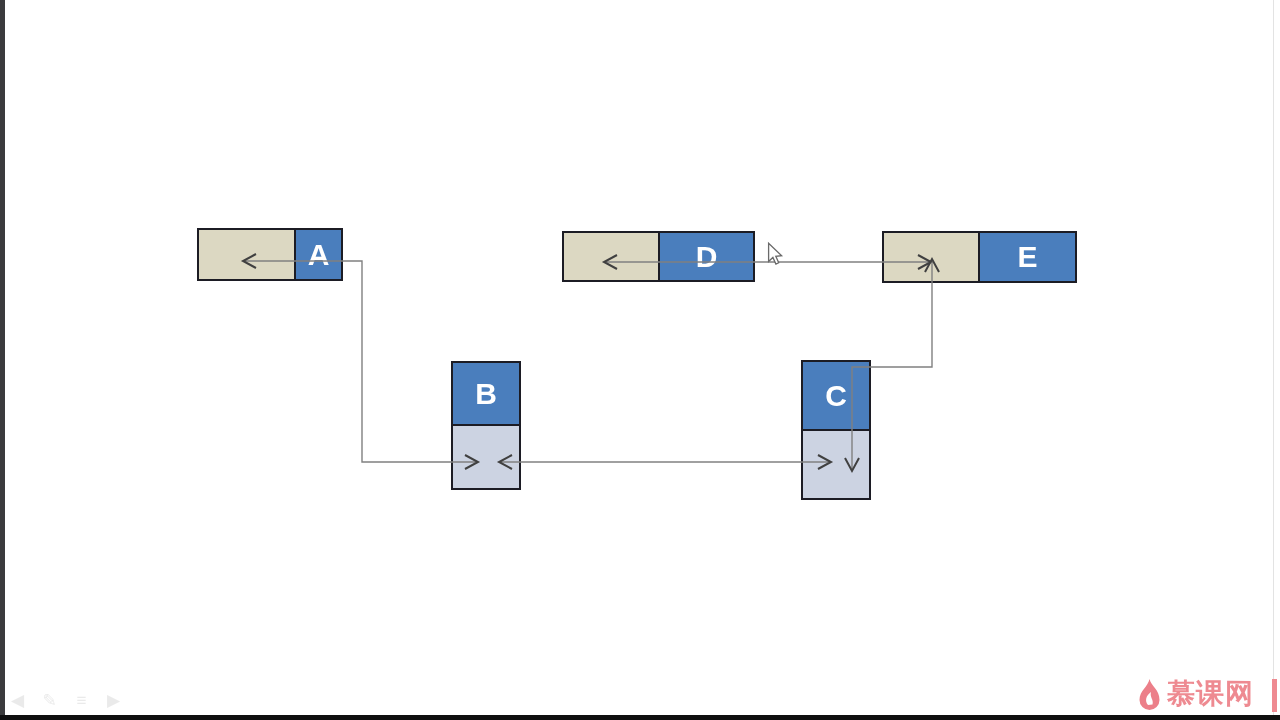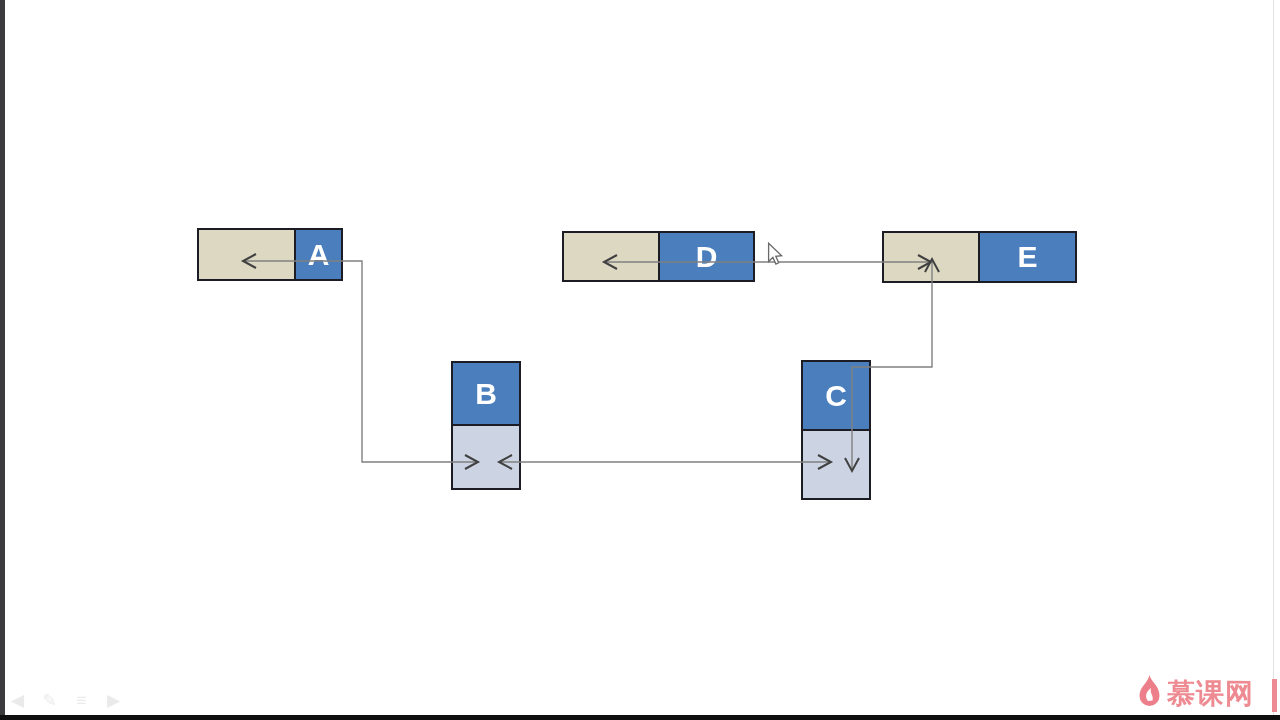--- a/index.html
+++ b/index.html
@@ -42,21 +42,21 @@
 
   
   #overlay{position:absolute;left:0;top:0;width:1280px;height:720px;pointer-events:none;}
 
   
   .toolbar{position:absolute;left:8px;top:691px;display:flex;gap:13px;color:#eaeaea;
            font-size:17px;line-height:20px;user-select:none;}
   .toolbar .tb-icon{width:19px;text-align:center;}
 
   
-  .watermark{position:absolute;left:1137px;top:675px;display:flex;align-items:flex-start;gap:5px;
+  .watermark{position:absolute;left:1137px;top:675px;display:flex;align-items:flex-end;gap:5px;
              color:#ee8a91;font-size:28px;font-weight:bold;letter-spacing:1px;white-space:nowrap;}
   .watermark-edge-bar{position:absolute;left:1272px;top:679px;width:5px;height:33px;background:#ee8a91;}
 </style>
 </head>
 <body>
 
 <div id="stage">
 
   <div class="edge-left"></div>
   <div class="edge-right-line"></div>

